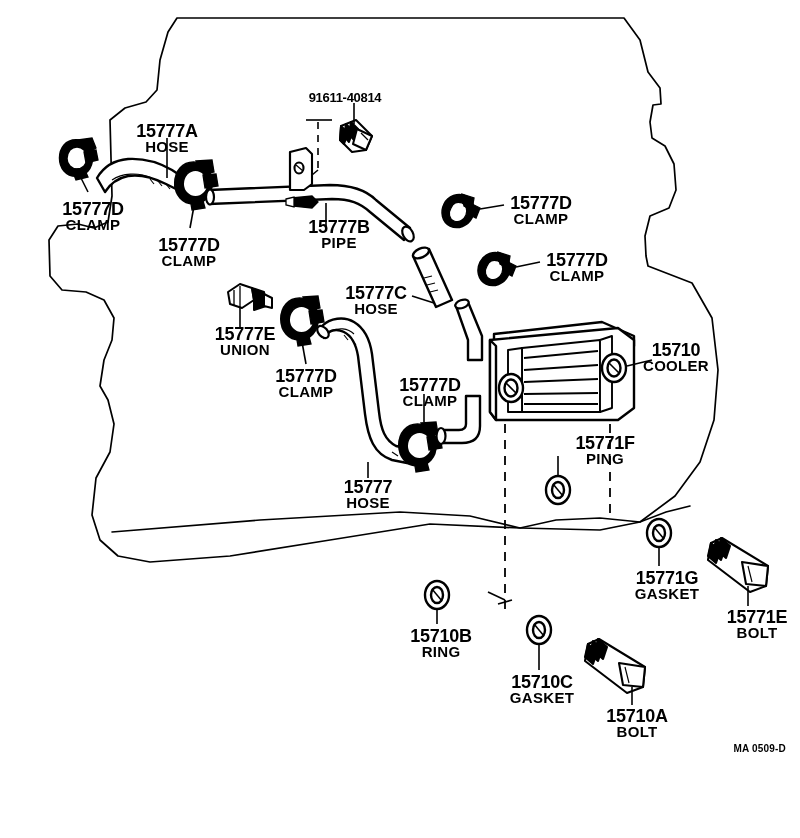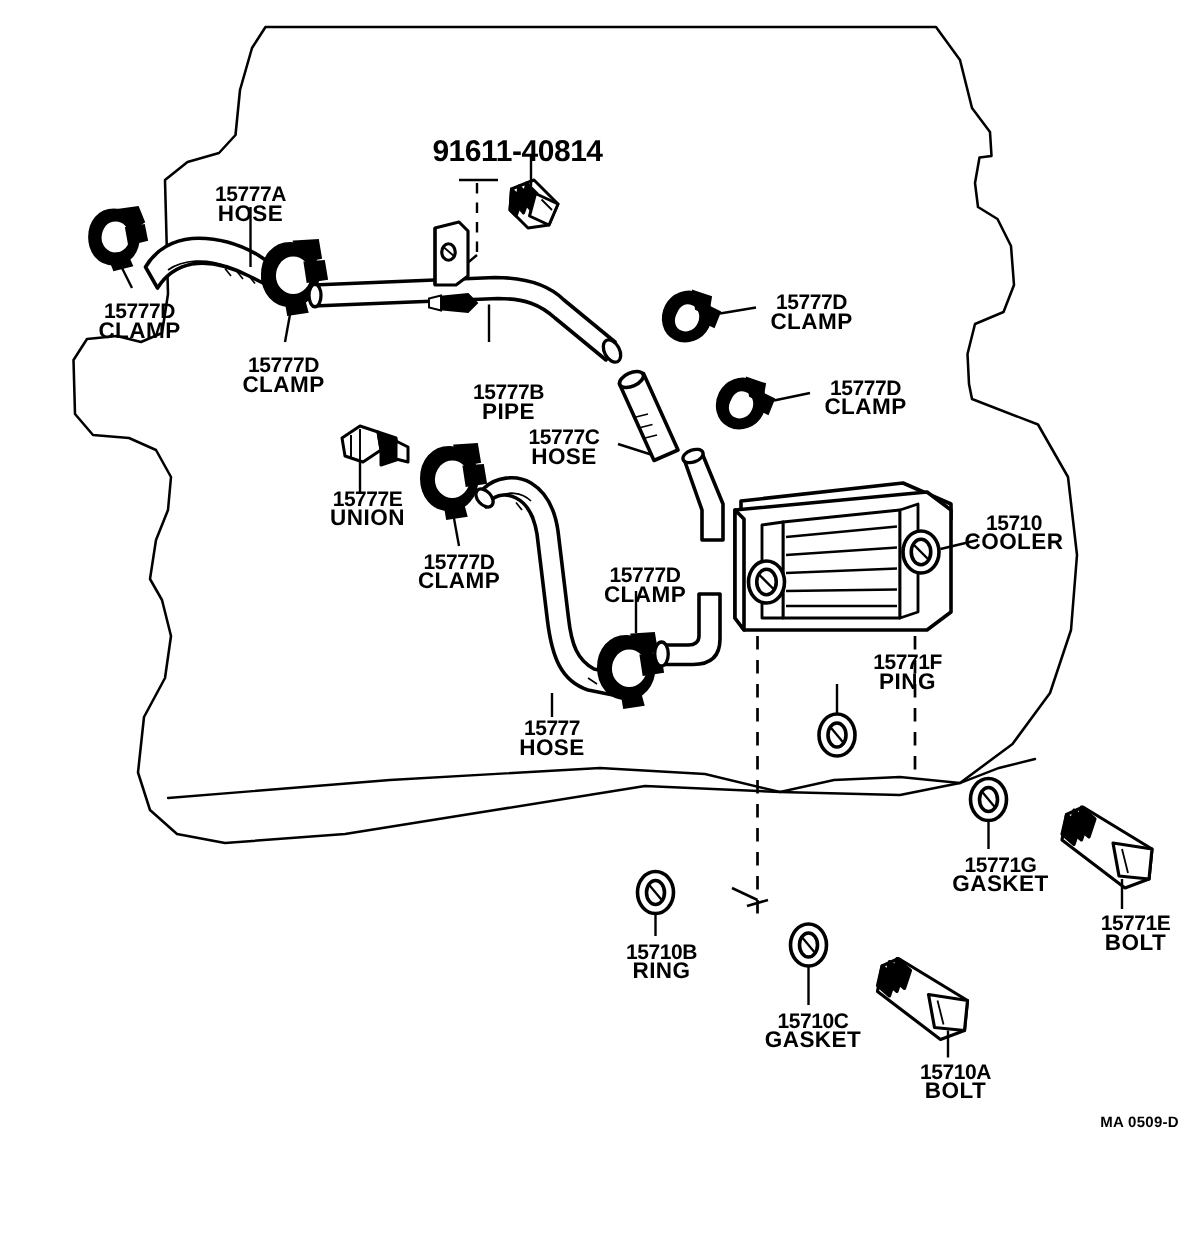--- a/index.html
+++ b/index.html
@@ -29,33 +29,33 @@
     position: absolute;
     color: #000000;
     font-family: "Liberation Sans", sans-serif;
     white-space: nowrap;
     line-height: 1.0;
     text-align: center;
     transform: translateX(-50%);
   }
   .lbl .pn {
     display: block;
-    font-size: 14px;
+    font-size: 18px;
     font-weight: bold;
     letter-spacing: -0.3px;
   }
   .lbl .nm {
     display: block;
     font-size: 15px;
     font-weight: bold;
     letter-spacing: 0.3px;
     margin-top: -1px;
   }
   .lbl.single .pn {
-    font-size: 20px;
+    font-size: 13px;
   }
   #watermark {
     position: absolute;
     right: 14px;
     bottom: 84px;
     font-family: "Liberation Sans", sans-serif;
     font-size: 10px;
     font-weight: bold;
     color: #000000;
     letter-spacing: 0.2px;
@@ -420,21 +420,21 @@
 
   <div class="lbl" style="left:189px; top:236px;">
     <span class="pn">15777D</span>
     <span class="nm">CLAMP</span>
   </div>
 
   <div class="lbl single" style="left:345px; top:91px;">
     <span class="pn">91611-40814</span>
   </div>
 
-  <div class="lbl" style="left:339px; top:218px;margin-top:36px;">
+  <div class="lbl" style="left:339px; top:218px;">
     <span class="pn">15777B</span>
     <span class="nm">PIPE</span>
   </div>
 
   <div class="lbl" style="left:541px; top:194px;">
     <span class="pn">15777D</span>
     <span class="nm">CLAMP</span>
   </div>
 
   <div class="lbl" style="left:577px; top:251px;">

